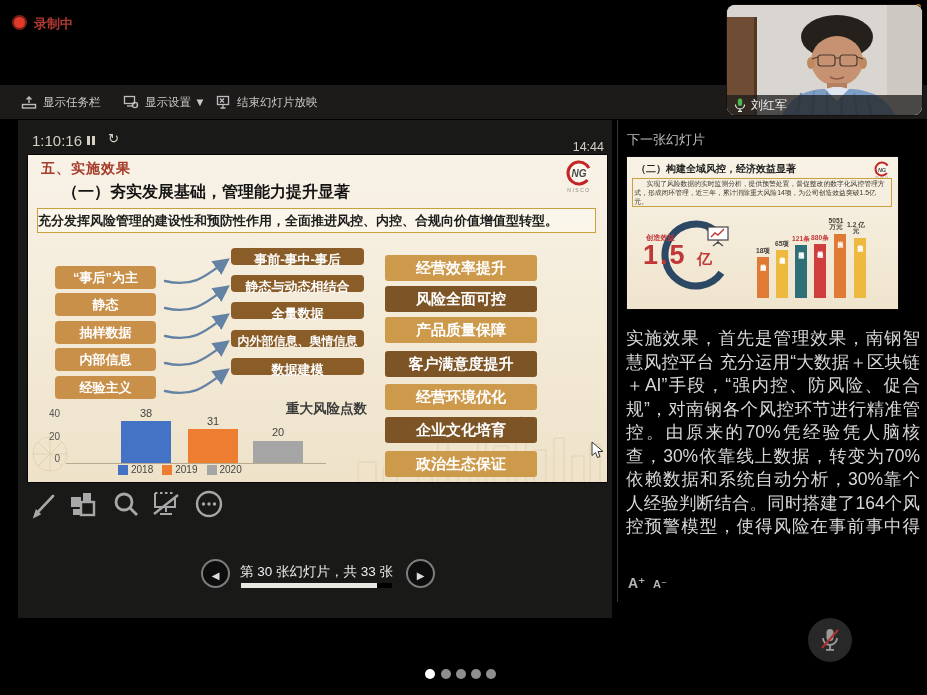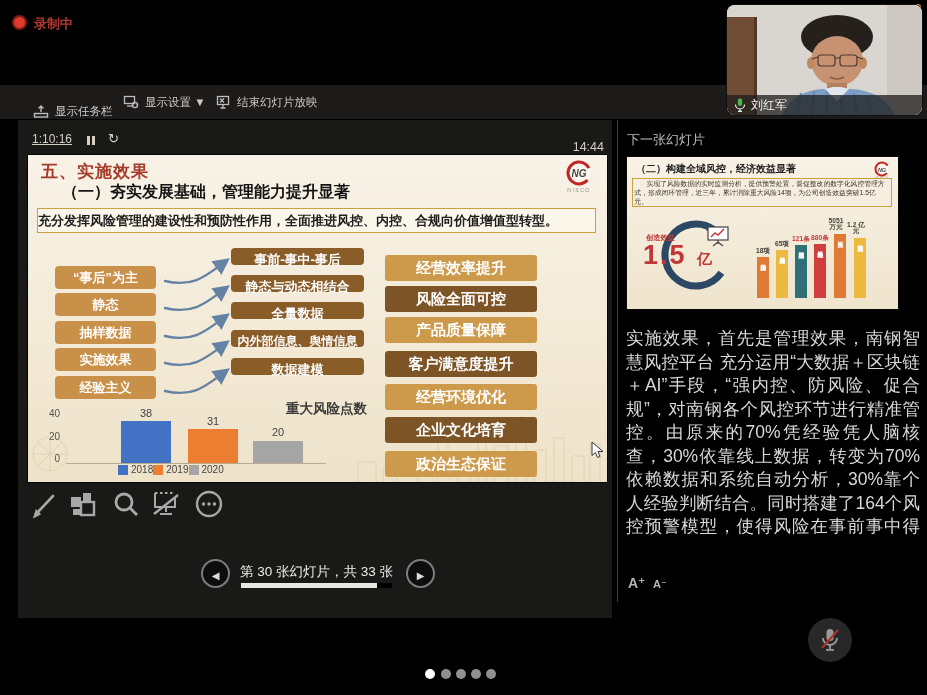--- a/index.html
+++ b/index.html
@@ -13,38 +13,38 @@
   
   .topbar{left:0;top:85px;width:927px;height:34px;background:#1d1b1a;}
   .tb-item{position:absolute;top:0;height:34px;display:flex;align-items:center;gap:6px;color:#c9c9c9;font-size:11.5px;cursor:default;}
   .tb-icon{width:16px;height:16px;}
   
   .webcam{left:727px;top:5px;width:195px;height:110px;border-radius:8px;overflow:hidden;background:#d8d5d0;box-shadow:0 0 0 1px #111;}
   .cam-name{position:absolute;left:0;bottom:0;height:20px;width:100%;background:rgba(28,28,28,.75);display:flex;align-items:center;gap:5px;padding-left:7px;box-sizing:border-box;}
   .cam-name span{color:#f2f2f2;font-size:12px;}
   
   .main-region{left:18px;top:120px;width:594px;height:498px;background:#191918;}
-  .timer{left:32px;top:132px;color:#d5cec2;font-size:12px;text-decoration:underline;}
+  .timer{left:32px;top:132px;color:#d5cec2;font-size:15px;}
   .pbar{width:2.5px;height:9px;background:#d5cec2;position:absolute;top:136px;}
   .reload{left:108px;top:131px;color:#d5cec2;font-size:13px;}
   .clock{left:570px;top:140px;width:34px;color:#d5cec2;font-size:12.5px;text-align:right;}
   
   .slide{left:28px;top:155px;width:579px;height:327px;background:linear-gradient(180deg,#f8f2e7 0%,#f3ead7 55%,#eee2c9 100%);box-shadow:0 0 0 1px #050505;overflow:hidden;}
-  .s-title{left:13px;top:5px;font-size:17px;font-weight:bold;color:#a63b2a;letter-spacing:1px;}
+  .s-title{left:13px;top:5px;font-size:14px;font-weight:bold;color:#a63b2a;letter-spacing:1px;}
   .s-subtitle{left:34px;top:27px;font-size:16px;font-weight:bold;color:#141414;}
   .s-banner{left:9px;top:53px;width:557px;height:23px;border:1.3px solid #c9a23e;background:rgba(255,252,243,.55);font-size:13px;font-weight:bold;color:#1d1d1d;text-align:left;line-height:23px;}
   .lbox{position:absolute;left:27px;width:101px;height:23px;border-radius:4px;background:#c9904a;color:#fff;font-weight:bold;font-size:13px;text-align:center;line-height:23px;}
   .mbox{position:absolute;left:203px;width:133px;height:17px;border-radius:4px;background:#8a5c28;color:#fff;font-weight:bold;font-size:13px;text-align:center;line-height:23px;}
   .rbox{position:absolute;left:357px;width:152px;height:26px;border-radius:3px;color:#fff;font-weight:bold;font-size:15px;text-align:center;line-height:26px;}
   .rlight{background:#cd994b;} .rdark{background:#7c5426;}
   .ytick{position:absolute;font-size:10px;color:#555;width:16px;text-align:right;}
   .bar{position:absolute;bottom:19px;width:50px;}
   .barlabel{position:absolute;width:50px;text-align:center;font-size:11px;color:#444;}
   .c-title{position:absolute;left:258px;top:245px;font-size:13.5px;font-weight:bold;color:#3b3b3b;}
-  .legend{position:absolute;left:90px;top:309px;display:flex;align-items:center;}
+  .legend{position:absolute;left:90px;top:309px;display:flex;gap:9px;align-items:center;}
   .legend .li{display:flex;gap:3px;align-items:center;font-size:10px;color:#444;}
   .lsq{width:10px;height:10px;display:inline-block;}
   
   .tool{position:absolute;top:489px;width:30px;height:30px;}
   .navbtn{position:absolute;top:559px;width:29px;height:29px;border-radius:50%;border:2px solid #7d7d7d;background:#0d0d0d;color:#dcdcdc;font-size:10px;text-align:center;line-height:29px;box-sizing:border-box;}
   .pagetext{left:240px;top:563px;color:#ececec;font-size:13.5px;}
   .progress{left:241px;top:583px;width:151px;height:5px;background:#000;}
   .progress>div{height:5px;background:#e9e7e2;}
   
   .vsep{left:617px;top:120px;width:1px;height:482px;background:#3a3a3a;}
@@ -65,21 +65,21 @@
   .dot{position:absolute;top:669px;width:10px;height:10px;border-radius:50%;background:#8f8f8f;}
 </style>
 </head>
 <body>
 
 <div class="abs rec-dot"></div>
 <div class="abs rec-label">录制中</div>
 <div class="abs corner-dot"></div>
 
 <div class="abs topbar">
-  <div class="tb-item" style="left:33px;align-items:flex-end;">
+  <div class="tb-item" style="left:21px;">
     <svg class="tb-icon" viewBox="0 0 16 16">
         <g stroke="#bdbdbd" fill="none" stroke-width="1.4">
           <rect x="1.5" y="10.5" width="13" height="3.5"></rect>
           <path d="M8 9V3M5.5 5.5L8 3l2.5 2.5"></path>
         </g>
       </svg>
     <span>显示任务栏</span>
   </div>
   <div class="tb-item" style="left:123px;">
     <svg class="tb-icon" viewBox="0 0 16 16">
@@ -174,21 +174,21 @@
       <path d="M137,153 C166,160 179,147 198,133" marker-end="url(#ah)"></path>
       <path d="M137,181 C166,188 179,175 198,161" marker-end="url(#ah)"></path>
       <path d="M137,208 C166,215 179,202 198,188" marker-end="url(#ah)"></path>
       <path d="M137,236 C166,243 179,230 198,216" marker-end="url(#ah)"></path>
     </g>
   </svg>
 
   <div class="lbox" style="top:111px;">“事后”为主</div>
   <div class="lbox" style="top:138px;">静态</div>
   <div class="lbox" style="top:166px;">抽样数据</div>
-  <div class="lbox" style="top:193px;">实施效果</div>
+  <div class="lbox" style="top:193px;">内部信息</div>
   <div class="lbox" style="top:221px;">经验主义</div>
 
   <div class="mbox" style="top:93px;">事前-事中-事后</div>
   <div class="mbox" style="top:120px;">静态与动态相结合</div>
   <div class="mbox" style="top:147px;">全量数据</div>
   <div class="mbox" style="top:175px;font-size:12px;">内外部信息、舆情信息</div>
   <div class="mbox" style="top:203px;">数据建模</div>
 
   <div class="rbox rlight" style="top:100px;">经营效率提升</div>
   <div class="rbox rdark" style="top:131px;">风险全面可控</div>

